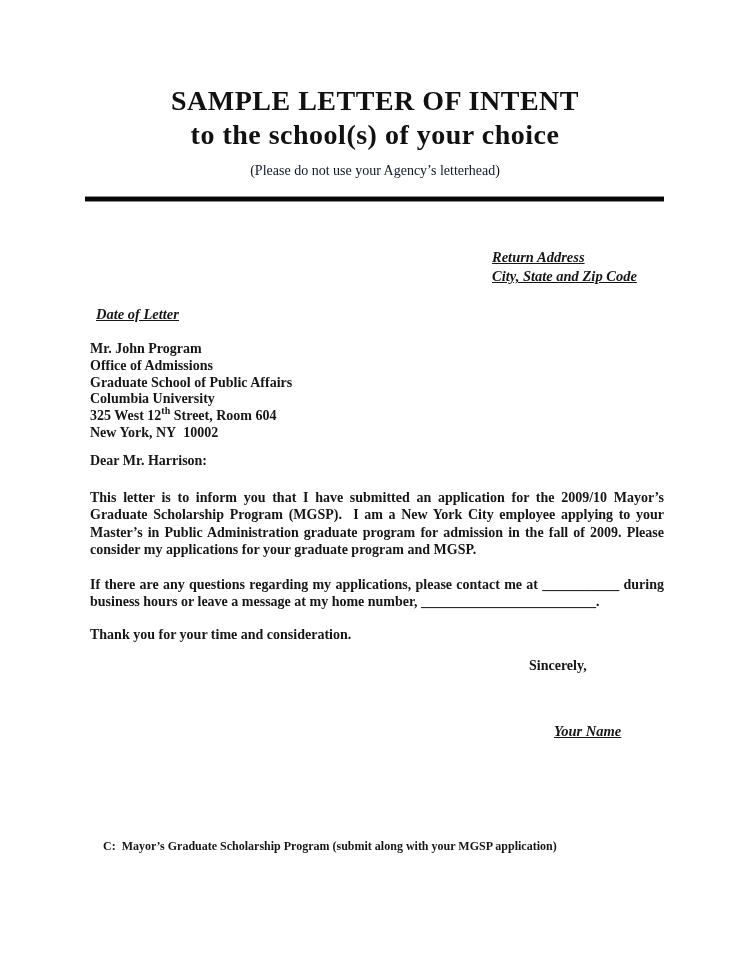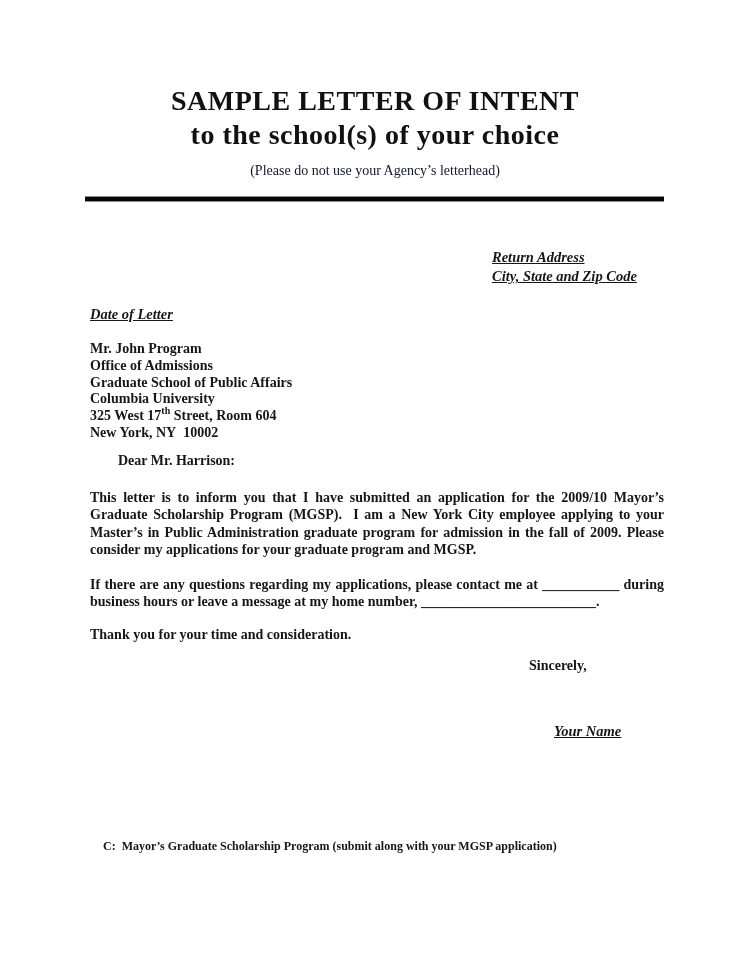--- a/index.html
+++ b/index.html
@@ -45,21 +45,21 @@
     position: absolute;
     top: 248px; left: 492px;
     font-size: 14.5px;
     font-weight: bold;
     font-style: italic;
     line-height: 19px;
   }
   .return-address div { text-decoration: underline; }
   .date-label {
     position: absolute;
-    top: 306px; left: 90px;
+    top: 306px; left: 96px;
     font-size: 14.5px;
     font-weight: bold;
     font-style: italic;
     text-decoration: underline;
   }
   .recipient {
     position: absolute;
     top: 341px; left: 90px;
     font-size: 14px;
     font-weight: bold;
@@ -68,21 +68,20 @@
   .recipient sup {
     font-size: 10px;
     line-height: 0;
     vertical-align: super;
   }
   .salutation {
     position: absolute;
     top: 453px; left: 90px;
     font-size: 14px;
     font-weight: bold;
-    margin-left: 28px;
   }
   .para {
     position: absolute;
     left: 90px;
     width: 574px;
     margin: 0;
     font-size: 14px;
     font-weight: bold;
     line-height: 17.3px;
     text-align: justify;
@@ -136,21 +135,21 @@
     <div>City, State and Zip Code</div>
   </div>
 
   <div class="date-label">Date of Letter</div>
 
   <div class="recipient">
     <div>Mr. John Program</div>
     <div>Office of Admissions</div>
     <div>Graduate School of Public Affairs</div>
     <div>Columbia University</div>
-    <div><span>325 West 17</span><sup>th</sup><span> Street, Room 604</span></div>
+    <div><span>325 West 12</span><sup>th</sup><span> Street, Room 604</span></div>
     <div>New York, NY&nbsp; 10002</div>
   </div>
 
   <div class="salutation">Dear Mr. Harrison:</div>
 
   <p class="para para-1">This letter is to inform you that I have submitted an application for the 2009/10 Mayor’s Graduate Scholarship Program (MGSP).&nbsp; I am a New York City employee applying to your Master’s in Public Administration graduate program for admission in the fall of 2009. Please consider my applications for your graduate program and MGSP.</p>
 
   <p class="para para-2">If there are any questions regarding my applications, please contact me at ___________ during business hours or leave a message at my home number, _________________________.</p>
 
   <div class="thanks">Thank you for your time and consideration.</div>

